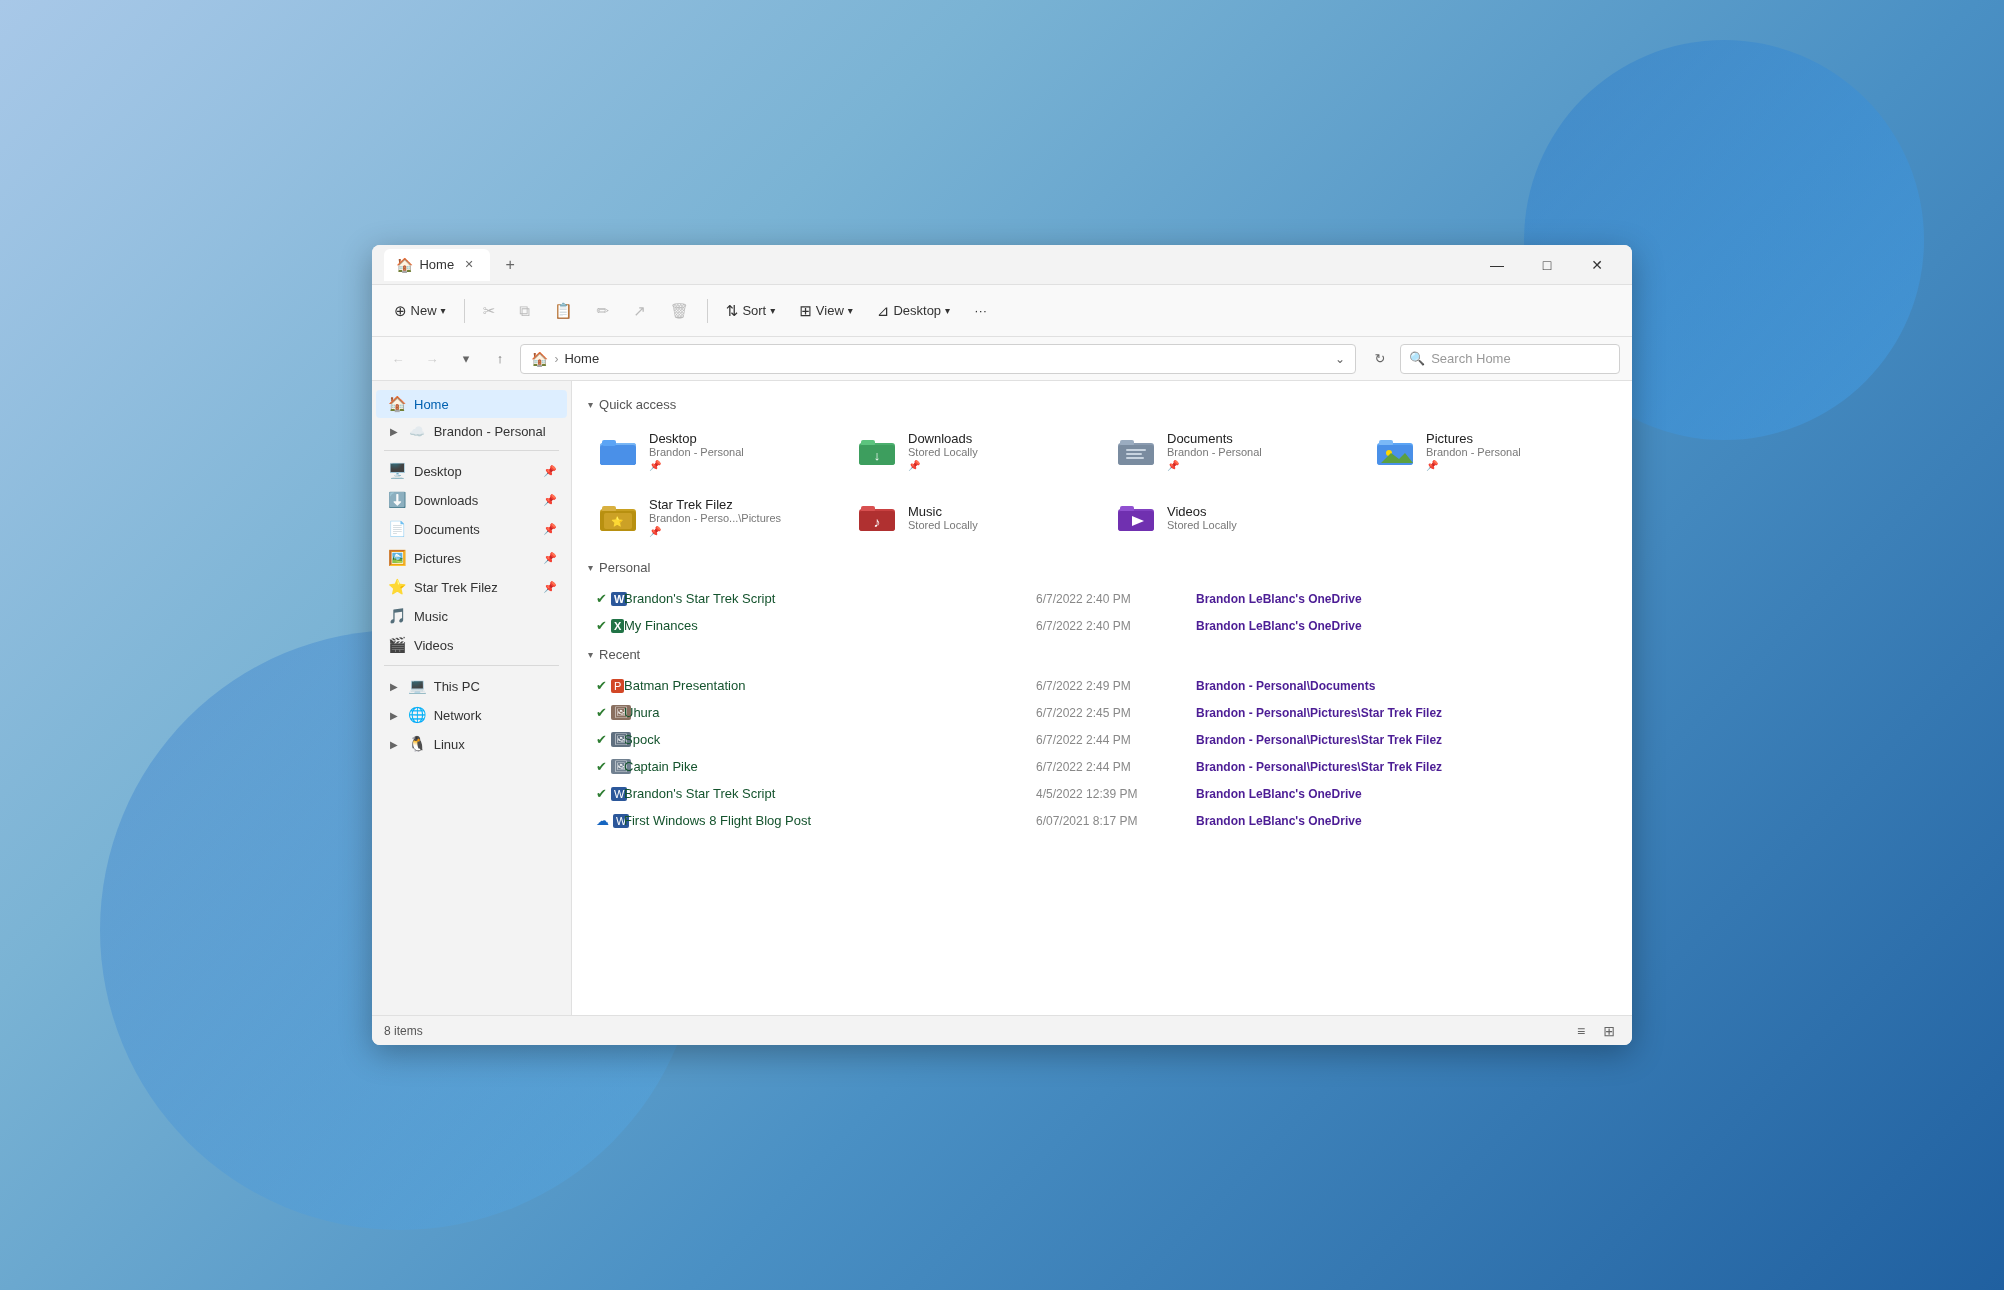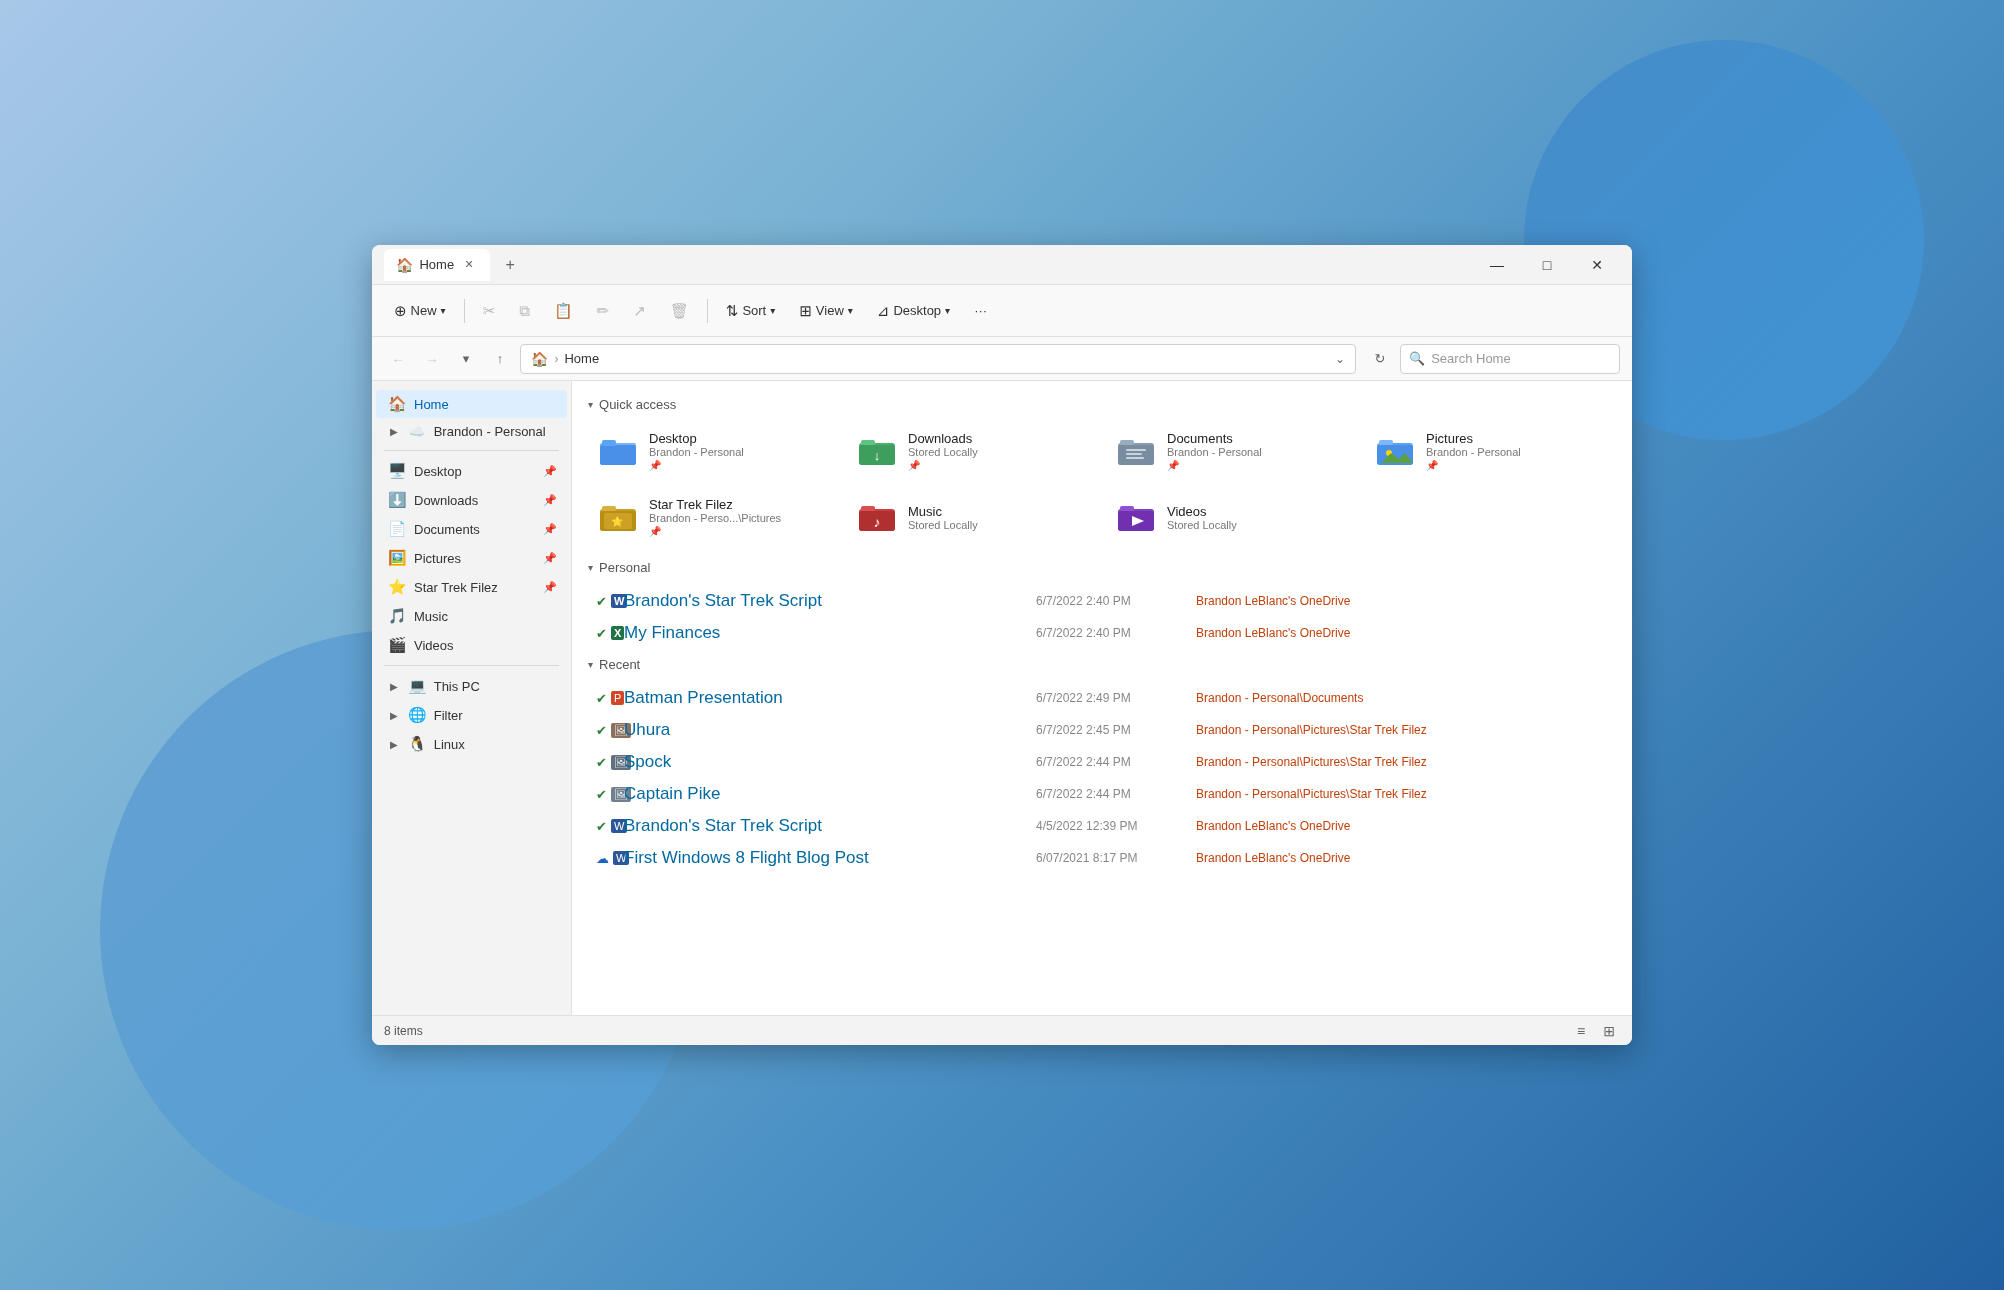--- a/index.html
+++ b/index.html
@@ -261,23 +261,23 @@
     .files-list { width: 100%; }
     .files-row {
       display: flex;
       align-items: center;
       padding: 6px 8px;
       border-radius: 4px;
       cursor: pointer;
       font-size: 13px;
     }
     .files-row-icon { width: 28px; font-size: 16px; display: flex; align-items: center; gap: 4px; }
-    .files-row-name { flex: 1; color: #0369a1; font-size: 17px; }
+    .files-row-name { flex: 1; color: #14532d; font-size: 13px; }
     .files-row-date { width: 160px; color: #888; font-size: 12px; }
-    .files-row-location { flex: 1; color: #c2410c; font-size: 12px; }
+    .files-row-location { flex: 1; color: #4c1d95; font-size: 12px; font-weight: bold; }
     .status-bar {
       height: 30px;
       background: #f3f3f3;
       border-top: 1px solid #e0e0e0;
       display: flex;
       align-items: center;
       padding: 0 12px;
       font-size: 12px;
       color: #555;
       flex-shrink: 0;
@@ -443,21 +443,21 @@
       </div>
       <div class="sidebar-divider"></div>
       <div class="sidebar-group-item">
         <span class="sidebar-expand">▶</span>
         <span class="sidebar-item-icon">💻</span>
         <span class="sidebar-item-label">This PC</span>
       </div>
       <div class="sidebar-group-item">
         <span class="sidebar-expand">▶</span>
         <span class="sidebar-item-icon">🌐</span>
-        <span class="sidebar-item-label">Filter</span>
+        <span class="sidebar-item-label">Network</span>
       </div>
       <div class="sidebar-group-item">
         <span class="sidebar-expand">▶</span>
         <span class="sidebar-item-icon">🐧</span>
         <span class="sidebar-item-label">Linux</span>
       </div>
     </div>
 
     <div class="content">
 

